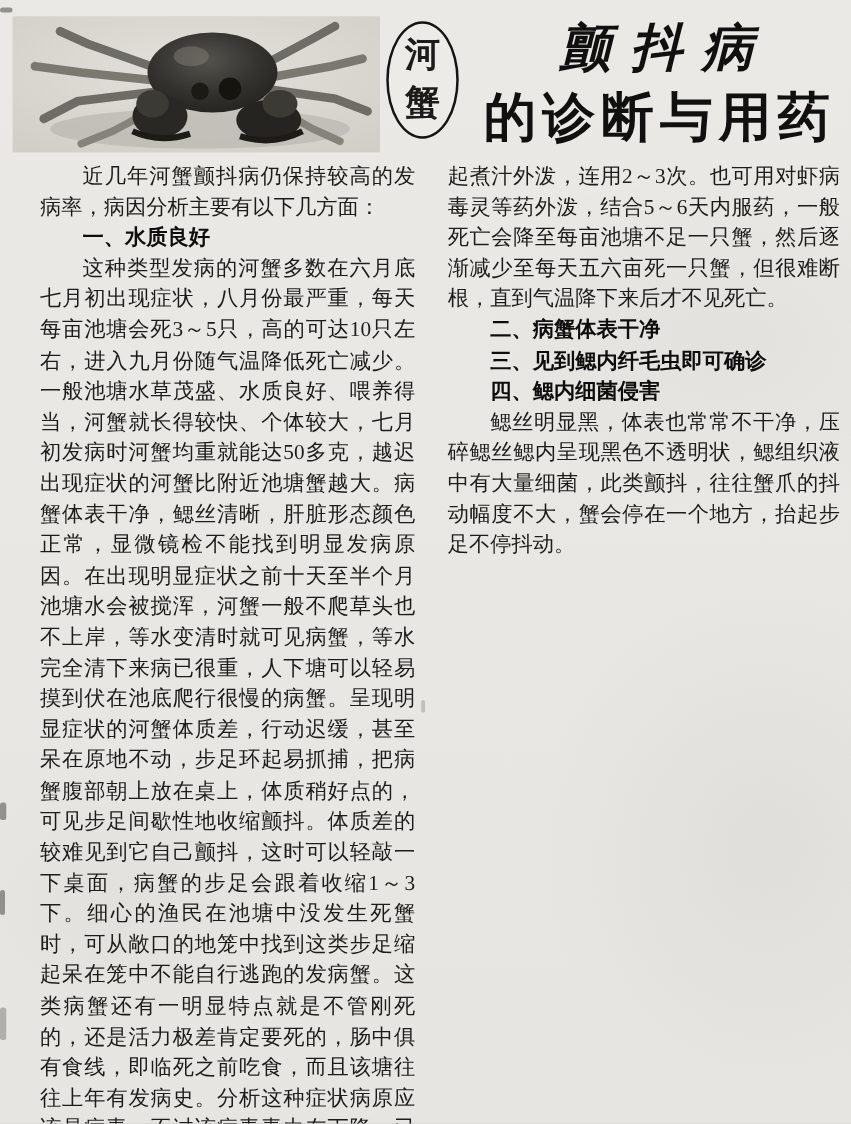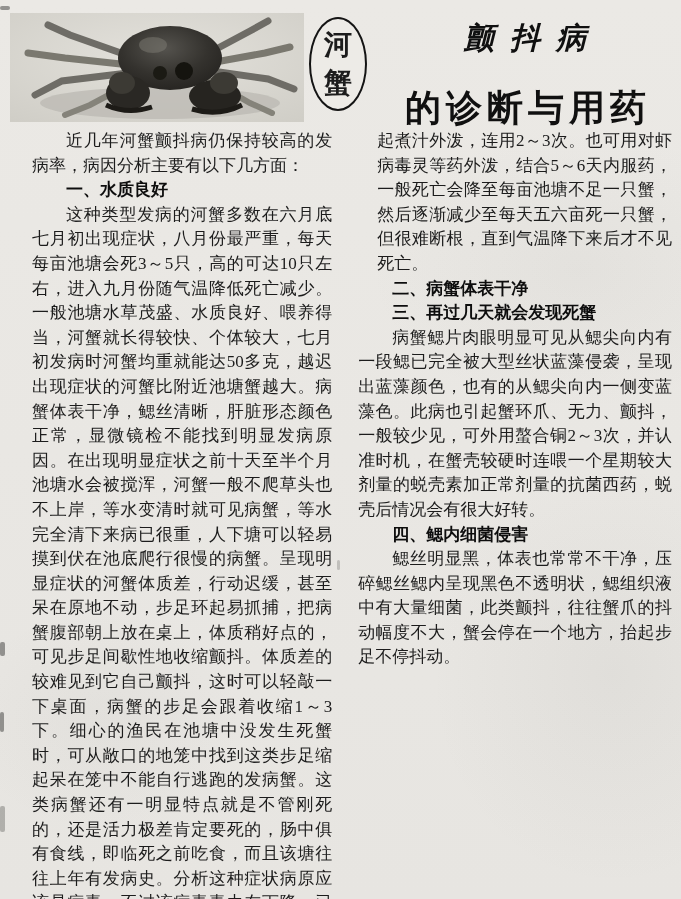--- a/index.html
+++ b/index.html
@@ -21,33 +21,33 @@
   }
   .logo{
     position:absolute;left:309px;top:17px;width:54px;height:90px;
     border:2.5px solid #141414;border-radius:50%;
     display:flex;flex-direction:column;align-items:center;justify-content:center;gap:4px;
     background:rgba(238,236,232,0.6);
     font-weight:bold;font-size:28px;line-height:1.2;
   }
   .titles{position:absolute;left:382px;top:12px;width:292px;text-align:center;
     font-family:"Liberation Sans","DejaVu Sans",sans-serif;color:#101010;}
-  .title-1{font-size:30px;font-weight:bold;font-style:italic;letter-spacing:16px;
+  .title-1{font-size:41px;font-weight:bold;font-style:italic;letter-spacing:16px;
     margin-left:10px;line-height:52px;}
-  .title-2{font-size:36px;font-weight:bold;letter-spacing:5px;line-height:52px;margin-top:18px;}
+  .title-2{font-size:42px;font-weight:bold;letter-spacing:5px;line-height:52px;margin-top:4px;}
   
   .columns{
     position:absolute;left:0;top:129px;width:681px;height:770px;
     display:flex;padding-left:32px;padding-right:9px;box-sizing:border-box;gap:26px;
   }
   .col{font-size:17px;line-height:24.6px;text-align:justify;text-justify:inter-ideograph;}
   .col-left{width:306px;}
   .col-right{width:320px;}
   .col p{margin:0;text-indent:2em;}
-  .col p.noindent{text-indent:0;margin-left:19px;}
+  .col p.noindent{text-indent:0;}
   .sec-h{font-weight:bold;color:#0d0d0d;}
   
   .smudge{position:absolute;background:#4b4b48;opacity:.55;border-radius:2px;}
   .sm1{left:0;top:6px;width:10px;height:4px;}
   .sm2{left:0;top:642px;width:5px;height:14px;}
   .sm3{left:0;top:712px;width:4px;height:20px;}
   .sm4{left:0;top:806px;width:5px;height:26px;opacity:.35;}
   .sm5{left:337px;top:560px;width:3px;height:10px;opacity:.25;}
 </style>
 </head>
@@ -110,22 +110,21 @@
     <div class="col col-left">
       <p>近几年河蟹颤抖病仍保持较高的发病率，病因分析主要有以下几方面：</p>
       <p class="sec-h">一、水质良好</p>
       <p>这种类型发病的河蟹多数在六月底七月初出现症状，八月份最严重，每天每亩池塘会死3～5只，高的可达10只左右，进入九月份随气温降低死亡减少。一般池塘水草茂盛、水质良好、喂养得当，河蟹就长得较快、个体较大，七月初发病时河蟹均重就能达50多克，越迟出现症状的河蟹比附近池塘蟹越大。病蟹体表干净，鳃丝清晰，肝脏形态颜色正常，显微镜检不能找到明显发病原因。在出现明显症状之前十天至半个月池塘水会被搅浑，河蟹一般不爬草头也不上岸，等水变清时就可见病蟹，等水完全清下来病已很重，人下塘可以轻易摸到伏在池底爬行很慢的病蟹。呈现明显症状的河蟹体质差，行动迟缓，甚至呆在原地不动，步足环起易抓捕，把病蟹腹部朝上放在桌上，体质稍好点的，可见步足间歇性地收缩颤抖。体质差的较难见到它自己颤抖，这时可以轻敲一下桌面，病蟹的步足会跟着收缩1～3下。细心的渔民在池塘中没发生死蟹时，可从敞口的地笼中找到这类步足缩起呆在笼中不能自行逃跑的发病蟹。这类病蟹还有一明显特点就是不管刚死的，还是活力极差肯定要死的，肠中俱有食线，即临死之前吃食，而且该塘往往上年有发病史。分析这种症状病原应该是病毒，不过该病毒毒力在下降，已多年没见五、六月份就因蟹颤抖死光而干塘的。</p>
 
     </div>
 
     <div class="col col-right">
       <p class="noindent">起煮汁外泼，连用2～3次。也可用对虾病毒灵等药外泼，结合5～6天内服药，一般死亡会降至每亩池塘不足一只蟹，然后逐渐减少至每天五六亩死一只蟹，但很难断根，直到气温降下来后才不见死亡。</p>
       <p class="sec-h">二、病蟹体表干净</p>
-      <p class="sec-h">三、再过几天就会发现死蟹</p>
-      <p>病蟹鳃片肉眼明显可见从鳃尖向内有一段鳃已完全被大型丝状蓝藻侵袭，呈现出蓝藻颜色，也有的从鳃尖向内一侧变蓝藻色。此病也引起蟹环爪、无力、颤抖，一般较少见，可外用螯合铜2～3次，并认准时机，在蟹壳较硬时连喂一个星期较大剂量的蜕壳素加正常剂量的抗菌西药，蜕壳后情况会有很大好转。</p>
+      <p class="sec-h">三、见到鳃内纤毛虫即可确诊</p>
       <p class="sec-h">四、鳃内细菌侵害</p>
       <p>鳃丝明显黑，体表也常常不干净，压碎鳃丝鳃内呈现黑色不透明状，鳃组织液中有大量细菌，此类颤抖，往往蟹爪的抖动幅度不大，蟹会停在一个地方，抬起步足不停抖动。</p>
 
     </div>
 
   </div>
 
   <div class="smudge sm1"></div>
   <div class="smudge sm2"></div>
   <div class="smudge sm3"></div>

